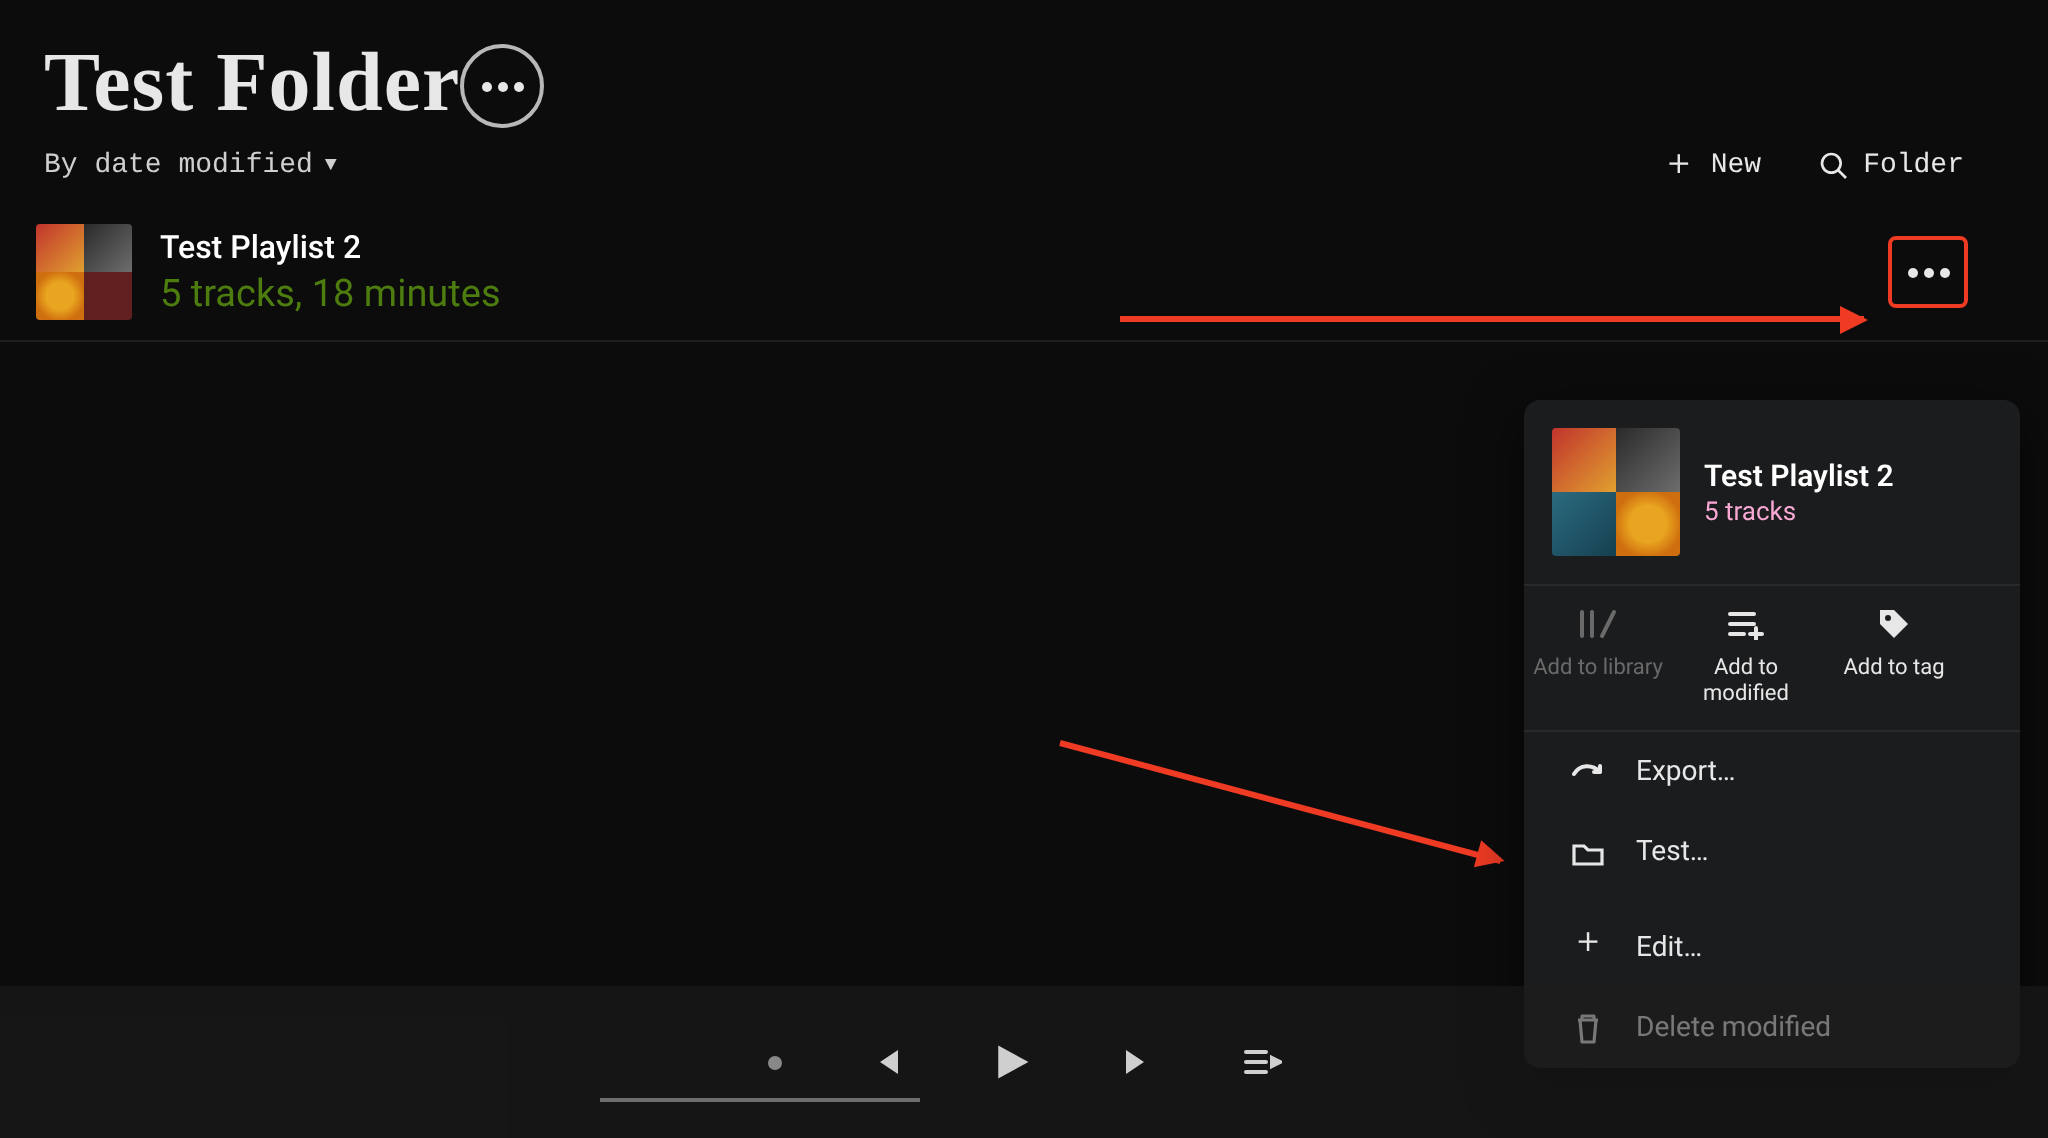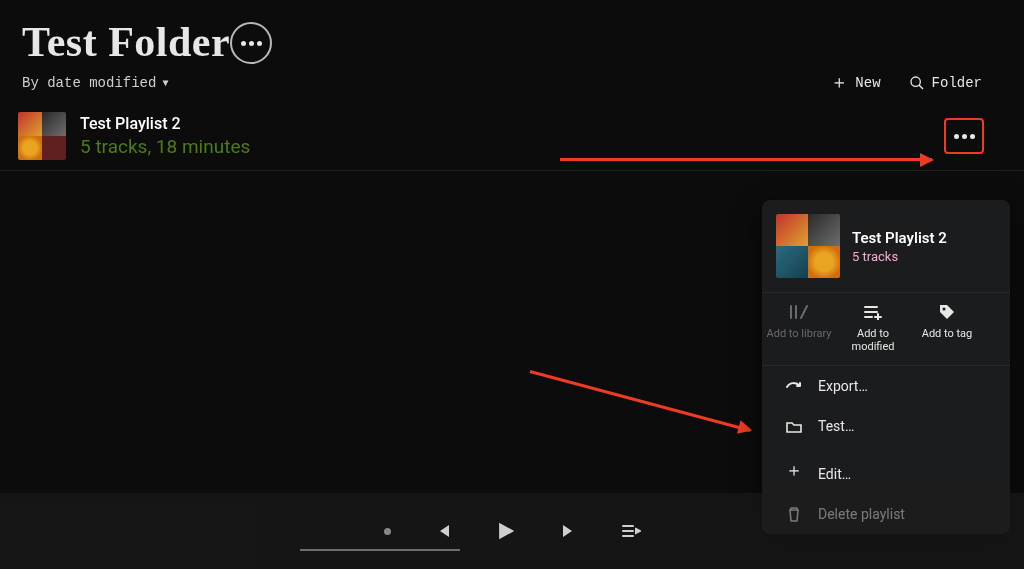--- a/index.html
+++ b/index.html
@@ -302,21 +302,21 @@
   <div class="cm-item">
     <span class="ic" style="font-size:18px;">＋</span>
     <span>Edit…</span>
   </div>
   <div class="cm-item">
     <span class="ic">
       <svg width="14" height="16" viewBox="0 0 14 16">
           <path d="M2 4 H12 M4 4 V2 H10 V4 M3 4 L4 15 H10 L11 4" stroke="#e7e7e7" stroke-width="1.6" fill="none" stroke-linejoin="round"></path>
         </svg>
     </span>
-    <span>Delete playlist</span>
+    <span>Delete modified</span>
   </div>
 </div>
 
 <div class="player">
   <div class="p-btn shuffle">
     <span class="shuf-dot"></span>
   </div>
   <div class="p-btn prev">
     <svg viewBox="0 0 16 16">
         <path d="M3 2v12M14 2L5 8l9 6z"></path>

